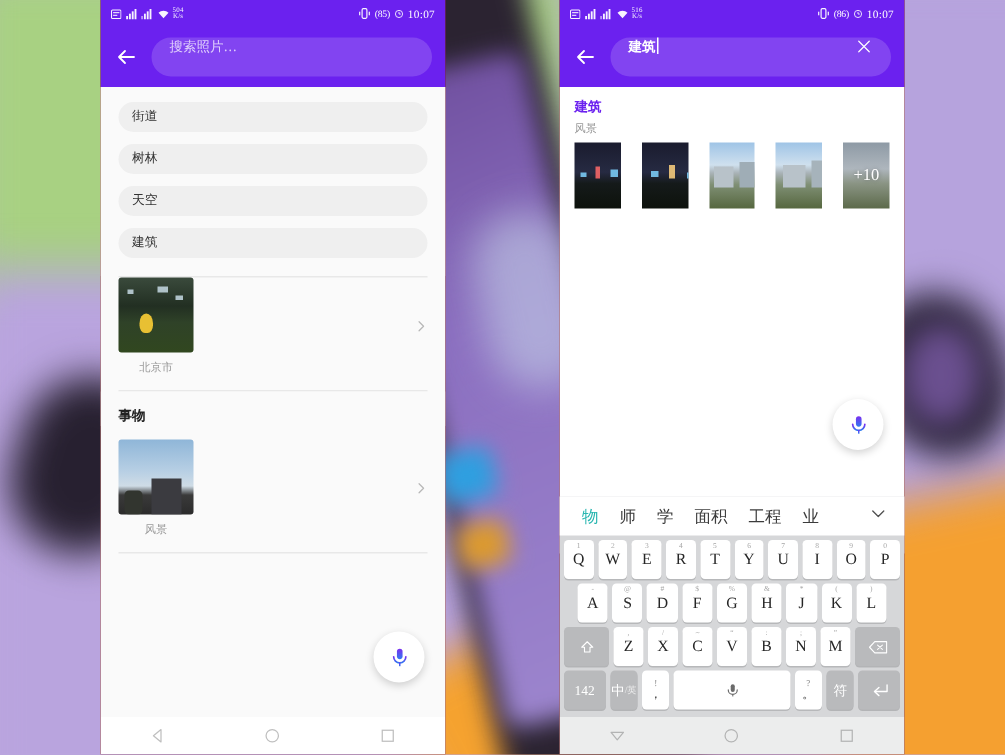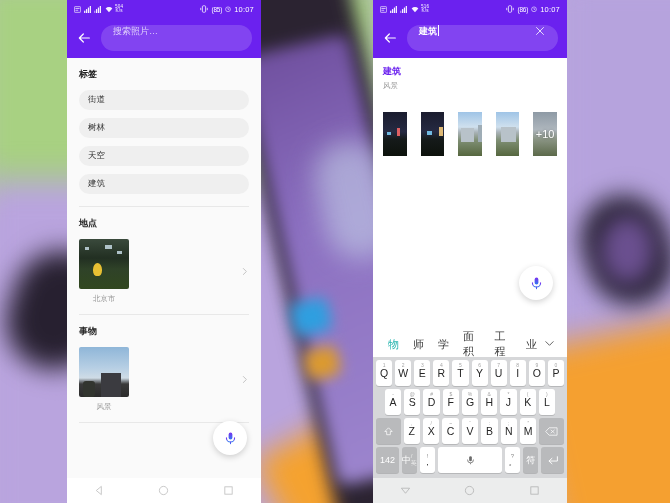--- a/index.html
+++ b/index.html
@@ -78,22 +78,22 @@
     transform:rotate(-20deg);
   }
   .bd-dark-r2 {
     left:600px; top:215px; width:55px; height:70px;
     background:#6b5090; filter:blur(11px);
     border-radius:50%;
   }
 
   
   .panel {
-    position:absolute; top:0; width:194px; height:503px;
-    overflow:hidden; background:#7f1d1d;
+    position:absolute; top:0; width:230px; height:503px;
+    overflow:hidden; background:#7f1d1d;font-family:Liberation Serif, serif;
   }
   #panel-left  { left:67px;  }
   #panel-right { left:373px; }
 
   
   .statusbar {
     height:18px; background:#6b21ef; color:#fff;
     display:flex; align-items:center;
     padding:0 7px; font-size:7px;
     letter-spacing:.2px;
@@ -176,21 +176,21 @@
   }
   .th-doc { background:#fff; padding:4px 3px; }
   .docline { height:1.6px; background:#c9c9c9; margin-bottom:2px; border-radius:1px; }
   .docline.t { background:#8d8d8d; height:2px; }
   .docline.s { width:60%; }
 
   
   .results { background:#fff; padding:7px 10px 0; }
   .res-title { font-size:9px; font-weight:700; color:#6b21ef; }
   .res-sub { font-size:7.5px; color:#999; margin-top:3px; }
-  .res-strip { display:flex; gap:14px; margin-top:21px; }
+  .res-strip { display:flex; gap:14px; margin-top:4px; }
   .res-img { width:44px; height:44px; position:relative; overflow:hidden; }
   .ri-night {
     background:linear-gradient(180deg,#1a1c2e 0%,#262a42 45%,#151a1a 62%,#0d120c 100%);
   }
   .ri-night .lite { position:absolute; background:#7fd4ff; opacity:.85; }
   .ri-day {
     background:linear-gradient(180deg,#9fc4e6 0%,#cfe0ee 34%,#aab3b8 46%,#7f8f74 64%,#56673f 100%);
   }
   .ri-day .bldg { position:absolute; background:#b8c2c9; }
   .ri-plus {
@@ -324,33 +324,29 @@
       <path d="M20 12 H5 M11 6 L5 12 L11 18" stroke="#fff" stroke-width="1.8" fill="none" stroke-linecap="round" stroke-linejoin="round"></path>
     </svg>
     <div class="search-field">
       <span class="search-placeholder">搜索照片…</span>
     </div>
   </div>
 
   <div class="content">
 
     <div class="sec">
-      <div class="sec-title">标签</div>
       <div class="chips">
         <div class="chip">街道</div>
         <div class="chip">树林</div>
         <div class="chip">天空</div>
         <div class="chip">建筑</div>
       </div>
     </div>
     <div class="divider"></div>
 
-    <div class="sec">
-      <div class="sec-title">地点</div>
-    </div>
     <div class="row">
       <div class="thumbs">
         <div class="thumb-wrap">
           <div class="thumb th-garden">
             <span class="spark" style="left:6px;top:8px;width:4px;height:3px;"></span>
             <span class="spark" style="left:26px;top:6px;width:7px;height:4px;"></span>
             <span class="spark" style="left:38px;top:12px;width:5px;height:3px;"></span>
           </div>
           <div class="thumb-cap">北京市</div>
         </div>

